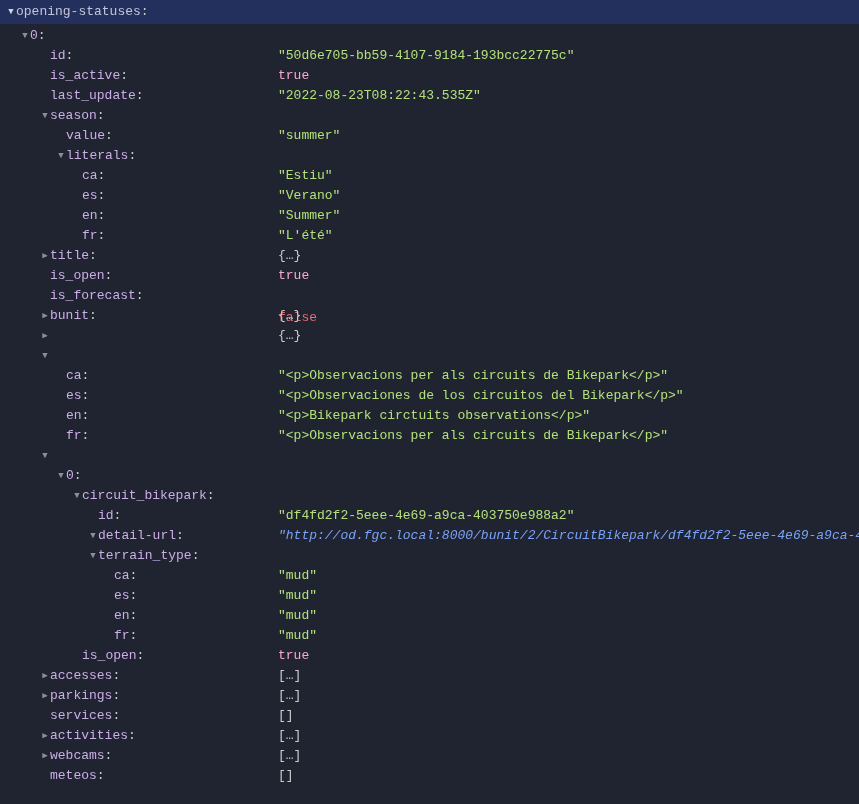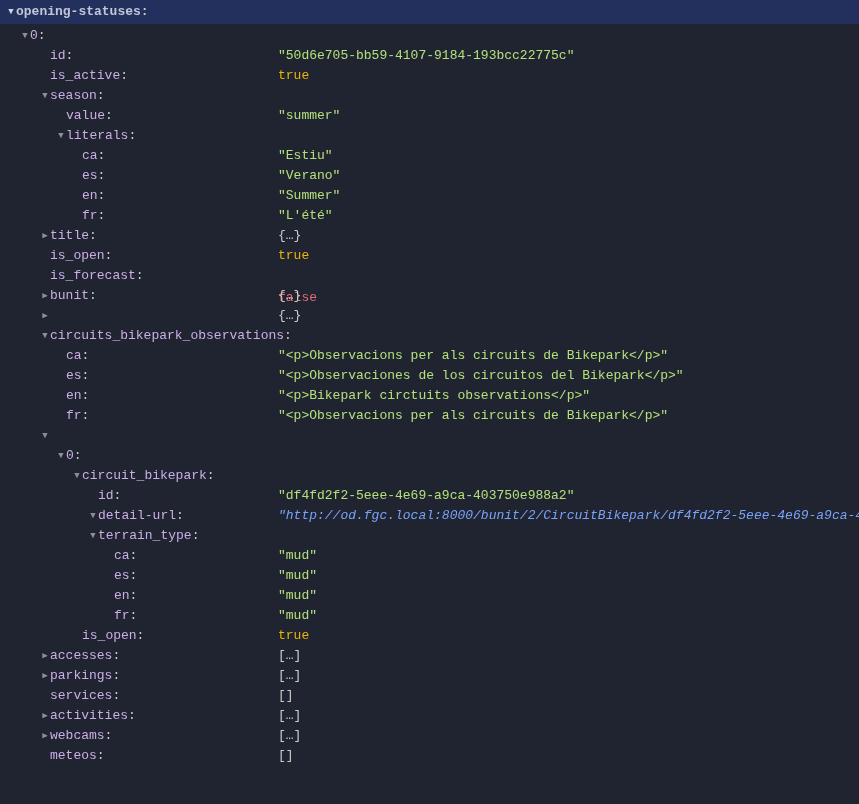--- a/index.html
+++ b/index.html
@@ -34,25 +34,25 @@
 }
 .key { color: #cbaee6; }
 .colon { color: #cbccc6; }
 .vwrap {
   position: absolute;
   left: 278px;
   white-space: nowrap;
 }
 .row { position: relative; }
 .str { color: #b4e07b; }
-.bool { color: #eab308; }
+.bool { color: #f9a8d4; }
 .false { color: #e06c75; margin-top: 44px; }
 .obj { color: #cbccc6; }
 .url { color: #7aa2f7; font-style: italic; }
-.root-key { color: #c1c7d9; font-weight: bold; }
+.root-key { color: #c1c7d9; }
 .header .toggle { color: #d0d3dc; }
 
 
 .i0 { padding-left: 6px; }
 .i1 { padding-left: 20px; }
 .i2 { padding-left: 40px; }
 .i3 { padding-left: 56px; font-family: Liberation Mono, monospace; }
 .i4 { padding-left: 72px; }
 .i5 { padding-left: 88px; }
 </style>
@@ -77,20 +77,25 @@
     <span class="vwrap str">"50d6e705-bb59-4107-9184-193bcc22775c"</span>
   </div>
 
   <div class="row i2">
     <span class="toggle"></span>
     <span class="key"><span>is_active</span><span class="colon">:</span></span>
     <span class="vwrap bool">true</span>
   </div>
 
 
+  <div class="row i2">
+    <span class="toggle"></span>
+    <span class="key"><span>last_update</span><span class="colon">:</span></span>
+    <span class="vwrap str">"2022-08-23T08:22:43.535Z"</span>
+  </div>
 
   <div class="row i2">
     <span class="toggle">▼</span>
     <span class="key"><span>season</span><span class="colon">:</span></span>
   </div>
 
   <div class="row i3">
     <span class="toggle"></span>
     <span class="key"><span>value</span><span class="colon">:</span></span>
     <span class="vwrap str">"summer"</span>
@@ -146,21 +151,20 @@
     <span class="vwrap obj">{…}</span>
   </div>
 
   <div class="row i2">
     <span class="toggle">▶</span>
     <span class="vwrap obj">{…}</span>
   </div>
 
   <div class="row i2">
     <span class="toggle">▼</span>
-    <span class="key"><span>circuits_bikepark_observations</span><span class="colon">:</span></span>
   </div>
 
   <div class="row i3">
     <span class="toggle"></span>
     <span class="key"><span>ca</span><span class="colon">:</span></span>
     <span class="vwrap str">"&lt;p&gt;Observacions per als circuits de Bikepark&lt;/p&gt;"</span>
   </div>
   <div class="row i3">
     <span class="toggle"></span>
     <span class="key"><span>es</span><span class="colon">:</span></span>

